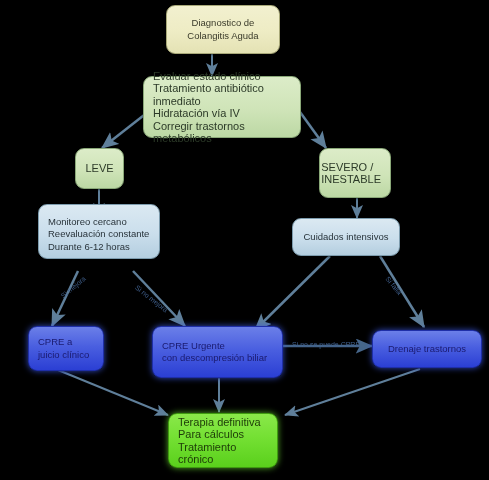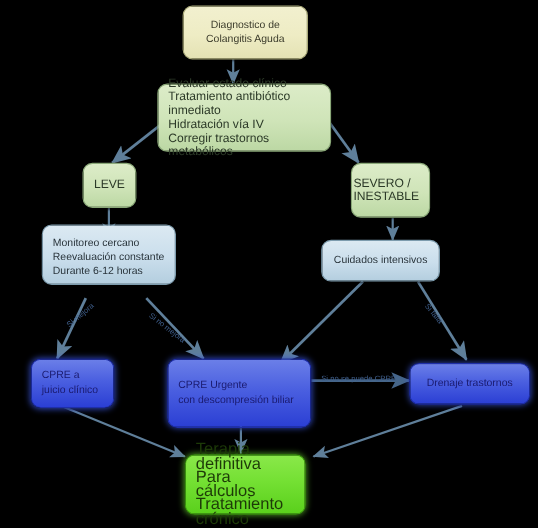--- a/index.html
+++ b/index.html
@@ -65,21 +65,21 @@
     border: 1px solid #1f2fa8;
     color: #1a1a6e;
     font-size: 9.5px;
     box-shadow: 0 0 6px rgba(60,90,230,0.8), 0 1px 2px rgba(0,0,0,0.6);
   }
   
   .n-bgreen {
     background: linear-gradient(to bottom, #8ae84a 0%, #74e033 45%, #5ad01c 100%);
     border: 1px solid #3f9c10;
     color: #1d3a08;
-    font-size: 15px;
+    font-size: 11px;
     box-shadow: 0 0 6px rgba(110,220,50,0.75), 0 1px 2px rgba(0,0,0,0.6);
   }
   .center { justify-content: center; text-align: center; }
   .edge-label {
     position: absolute;
     font-size: 7px;
     color: #3f5f8c;
     z-index: 6;
     white-space: nowrap;
   }
@@ -158,21 +158,21 @@
 
   <div class="node n-lblue center" style="left:292px; top:218px; width:108px; height:38px;">
     <span class="txt">Cuidados intensivos</span>
   </div>
 
   <div class="node n-blue" style="left:28px; top:326px; width:76px; height:45px;">
     <span class="txt">CPRE a
 juicio clínico</span>
   </div>
 
-  <div class="node n-blue" style="left:152px; top:326px; width:131px; height:63px;">
+  <div class="node n-blue" style="left:152px; top:326px; width:131px; height:52px;">
     <span class="txt">CPRE Urgente
 con descompresión biliar</span>
   </div>
 
   <div class="node n-blue center" style="left:372px; top:330px; width:110px; height:38px;">
     <span class="txt">Drenaje trastornos</span>
   </div>
 
   <div class="node n-bgreen" style="left:168px; top:413px; width:110px; height:55px;">
     <span class="txt">Terapia definitiva

